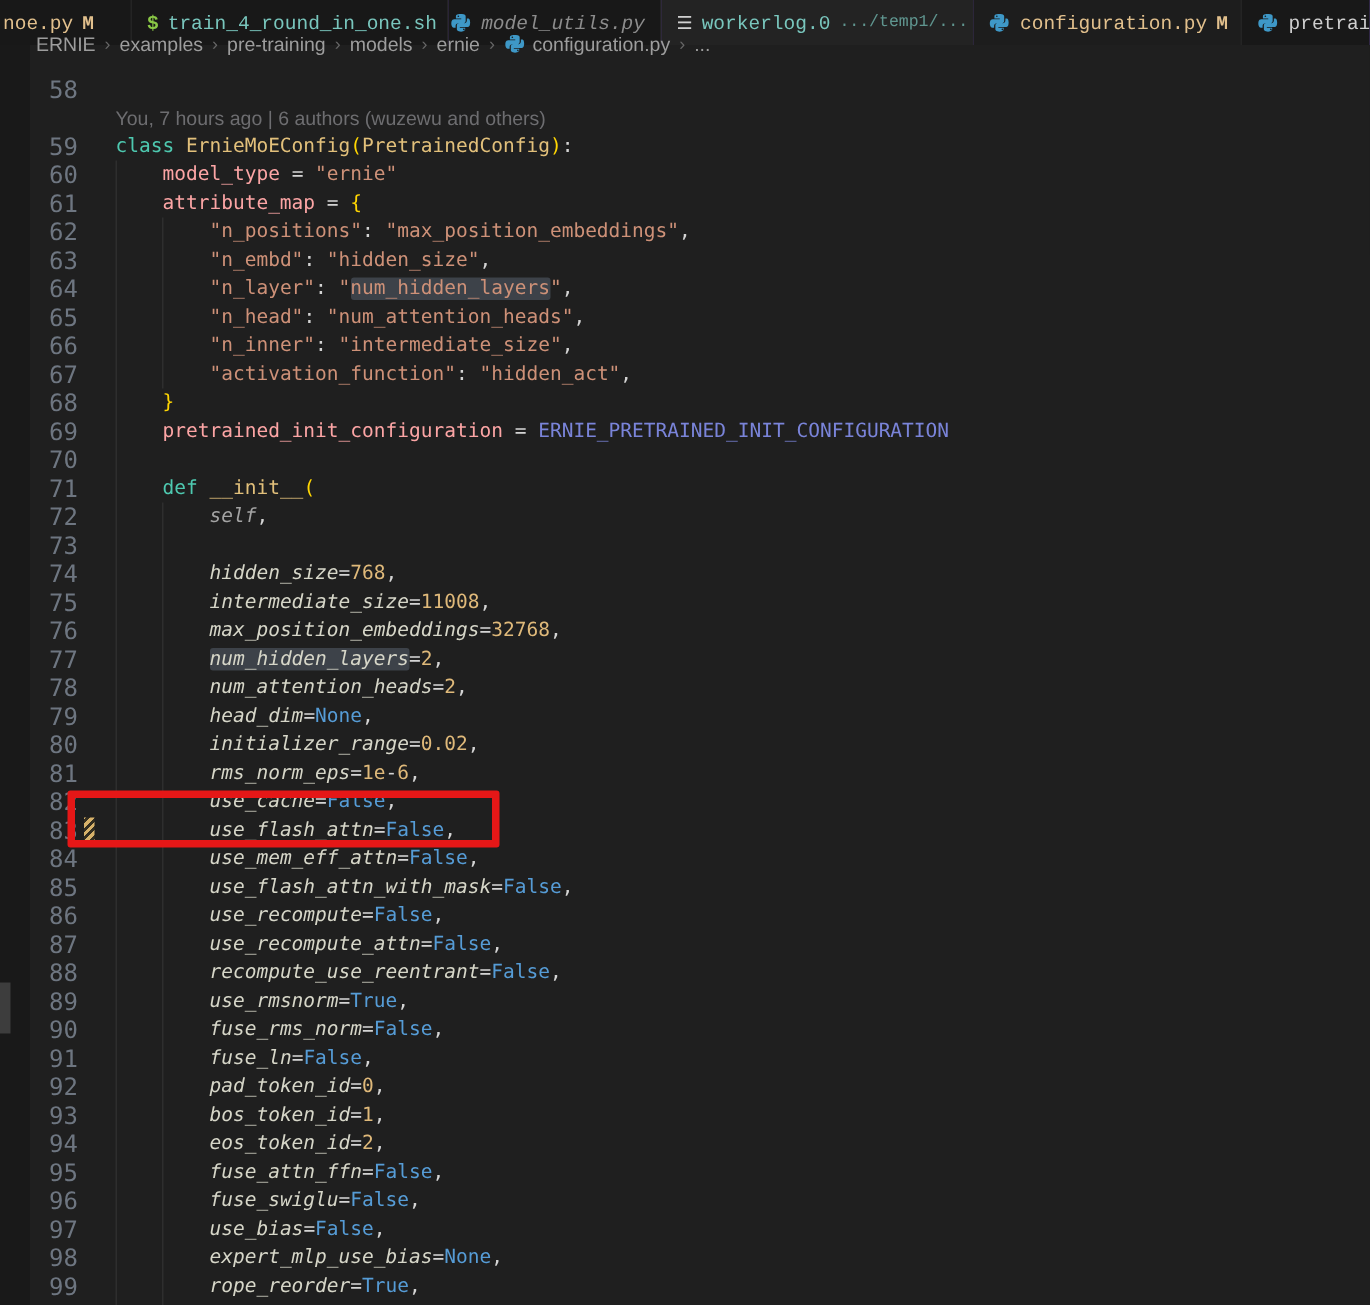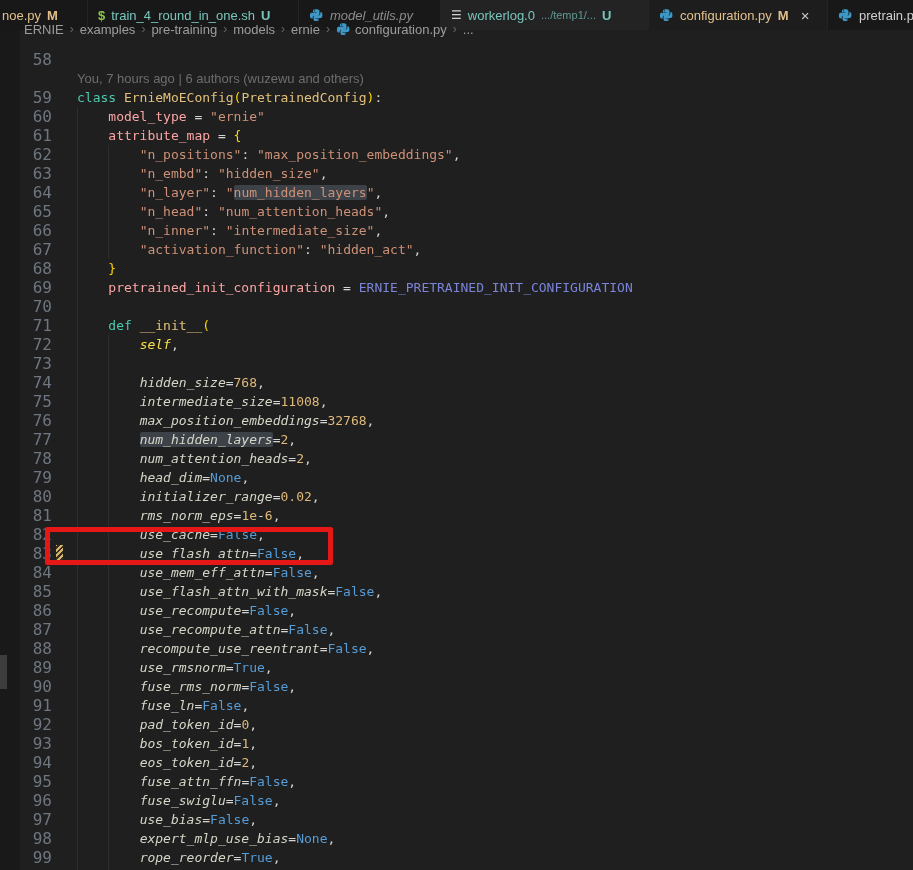--- a/index.html
+++ b/index.html
@@ -1,27 +1,27 @@
 <!DOCTYPE html>
 <html><head>
 <meta charset="utf-8">
 <style>
   html,body{margin:0;padding:0;}
   body{
     width:913px;height:870px;position:relative;overflow:hidden;
     background:#1f1f1f;font-family:"Liberation Sans",sans-serif;
   }
   
-  .tabbar{position:absolute;top:0;left:0;width:913px;height:30px;background:#8b5cf6;display:flex;}
+  .tabbar{position:absolute;top:0;left:0;width:913px;height:30px;background:#8b5cf6;display:flex;font-family:Liberation Mono, monospace;}
   .tab{height:30px;display:flex;align-items:center;gap:6px;padding:0 10px;
        border-right:1px solid #242424;box-sizing:border-box;font-size:13px;color:#cfcfcf;
        white-space:nowrap;overflow:hidden;flex:none;cursor:pointer;background:#181818;}
   .tab:nth-child(1){width:88px;padding-left:2px;}
   .tab:nth-child(2){width:211px;}
-  .tab:nth-child(3){width:142px;}
+  .tab:nth-child(3){width:142px;justify-content:flex-end;}
   .tab:nth-child(4){width:208px;background:#232323;}
   .tab:nth-child(5){width:179px;background:#1d1d1d;}
   .tab:nth-child(6){width:85px;border-right:none;}
   .tab .label{flex:none;}
   .tab .git{flex:none;font-weight:600;}
   .tab.modified .label,.tab.modified .git{color:#e2c08d;}
   .tab.untracked .label,.tab.untracked .git{color:#79c6bd;}
   .tab.preview .label{color:#8c8c8c;font-style:italic;}
   .tab .detail{font-size:11px;color:#79c6bd;opacity:.7;flex:none;}
   .tab .close{color:#cccccc;font-size:15px;margin-left:6px;flex:none;}
@@ -49,21 +49,21 @@
   
   .guide{position:absolute;width:1px;background:#2e2e2e;}
   #guide-a{left:77px;top:107px;height:763px;}
   #guide-b1{left:108px;top:145px;height:114px;}
   #guide-b2{left:108px;top:335px;height:535px;}
   .gutter-marker{position:absolute;left:56px;top:545px;width:7px;height:17px;z-index:5;
     background:repeating-linear-gradient(315deg,#d7b26a 0 2px,#332e20 2px 4px);}
   .red-box{position:absolute;left:45px;top:527px;width:288px;height:38px;box-sizing:border-box;
     border:5px solid #e51717;border-radius:2px;pointer-events:none;z-index:10;}
 </style>
-<style>.tk-kw{color:#4ec9b0}.tk-fn{color:#e2c07b}.tk-str{color:#ce9178}.tk-prop{color:#fca5a5}.tk-num{color:#dfb97a}.tk-const{color:#569cd6}.tk-punct{color:#d4d4d4}.tk-brkt{color:#ffd602}.tk-self{color:#fde047}.tk-param{color:#d6d6c8}.tk-bigconst{color:#7a84d9}</style></head>
+<style>.tk-kw{color:#4ec9b0}.tk-fn{color:#e2c07b}.tk-str{color:#ce9178}.tk-prop{color:#fca5a5}.tk-num{color:#dfb97a}.tk-const{color:#569cd6}.tk-punct{color:#d4d4d4}.tk-brkt{color:#ffd602}.tk-self{color:#a3a3a3}.tk-param{color:#d6d6c8}.tk-bigconst{color:#7a84d9}</style></head>
 <body>
 
 <div class="tabbar">
     <div class="tab modified">
       <span class="label">noe.py</span>
       <span class="git">M</span>
     </div>
     <div class="tab untracked">
       <span class="shell-icon">$</span>
       <span class="label">train_4_round_in_one.sh</span>

